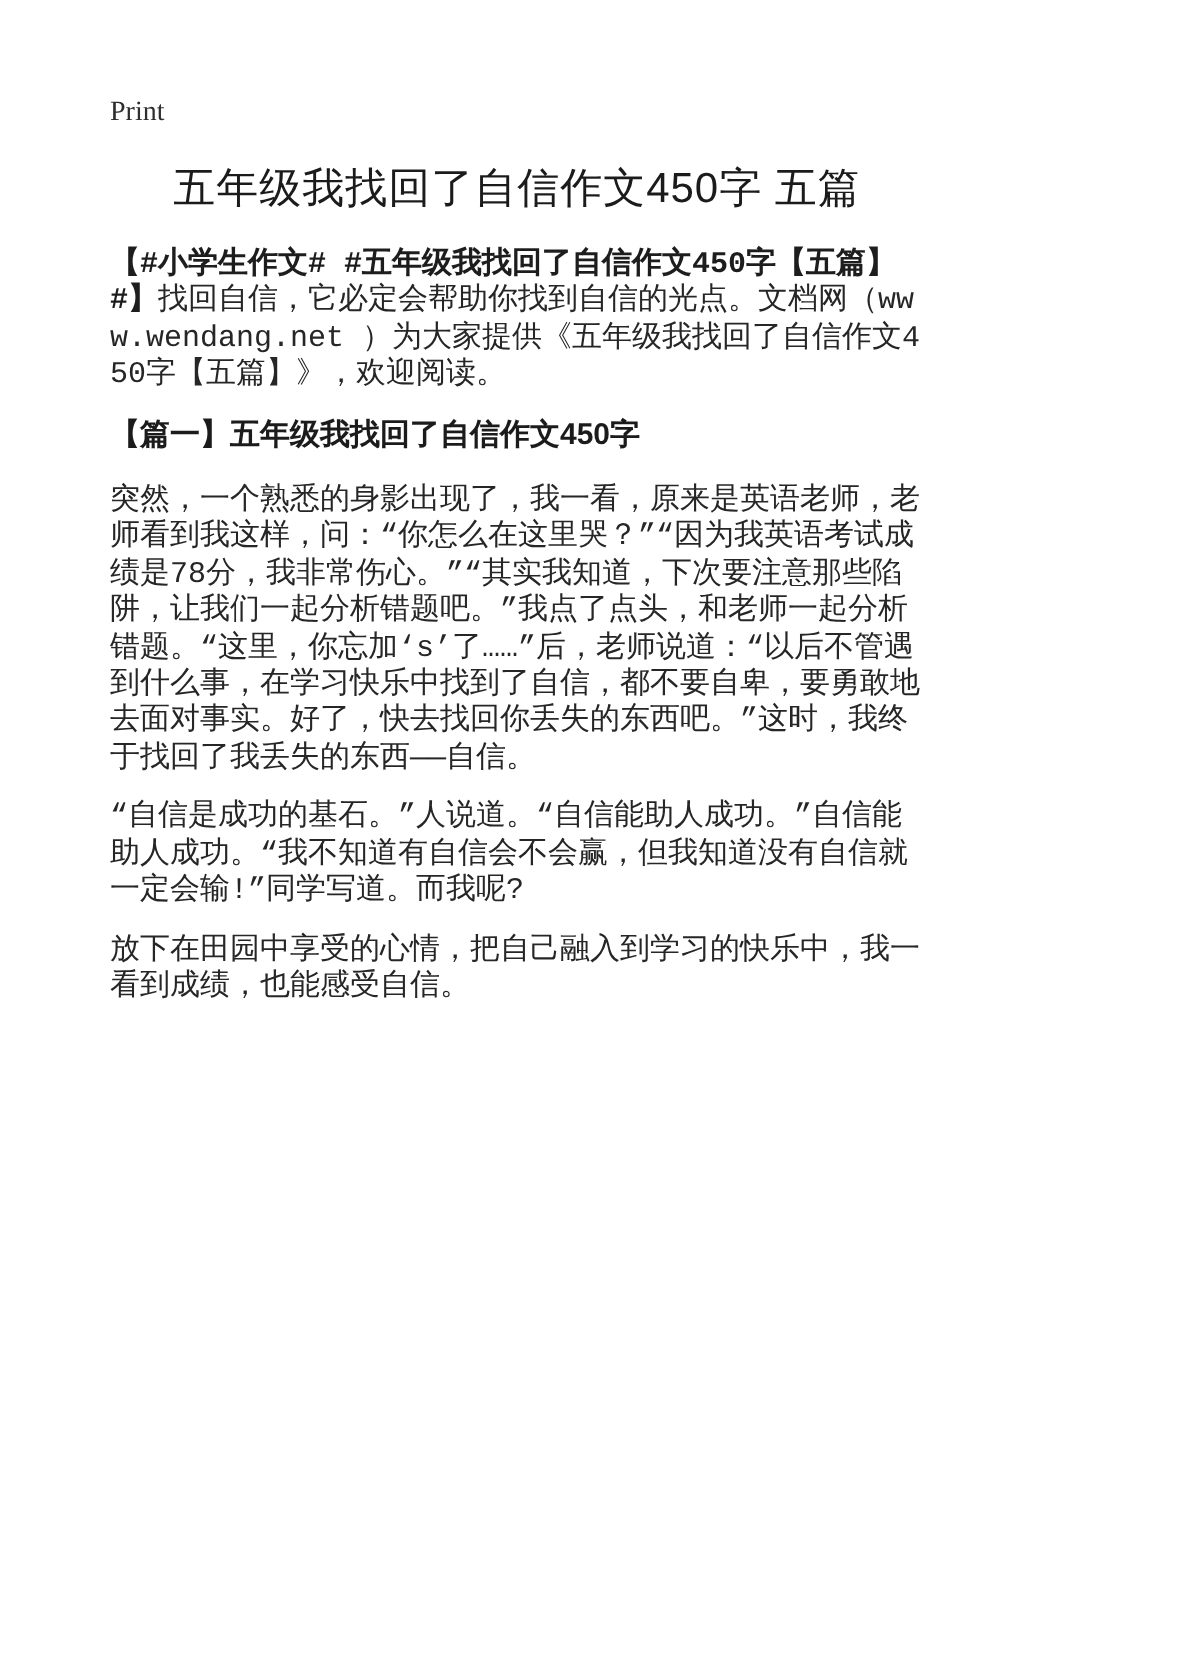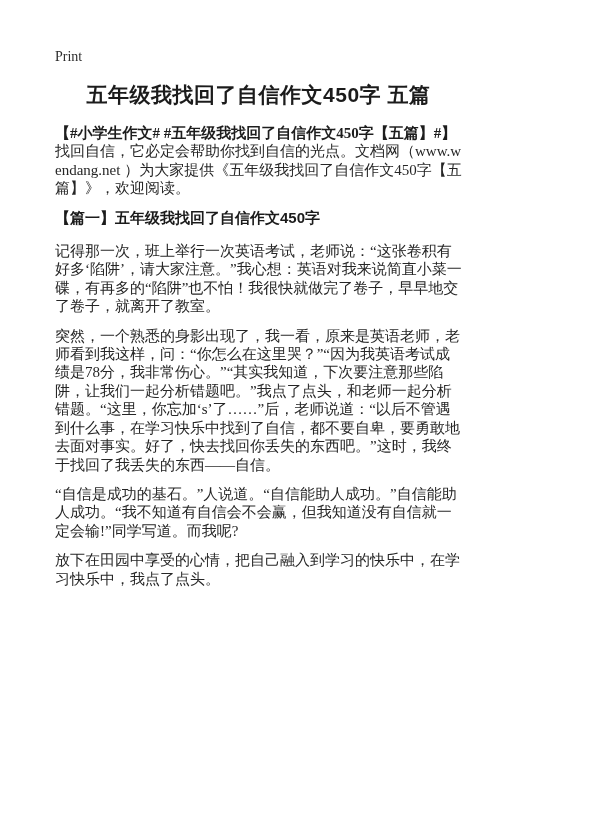--- a/index.html
+++ b/index.html
@@ -23,31 +23,32 @@
     line-height: 15px;
     color: #2e2e2e;
     display: inline-block;
     cursor: pointer;
   }
   .doc-title {
     font-family: "Liberation Sans", "DejaVu Sans", sans-serif;
     text-align: center;
     font-size: 21px;
     line-height: 25px;
-    font-weight: bold;
+    font-weight: normal;
     color: #1b1b1b;
     margin: 17px 0 17px 0;
     letter-spacing: 0.5px;
   }
   .para {
     font-size: 15px;
     line-height: 18.4px;
     margin: 0 0 11px 0;
     color: #262626;
     word-break: break-all;
+    font-family: Liberation Mono, monospace;
   }
   .para b {
     font-weight: bold;
     color: #1d1d1d;
   }
   .sec-heading {
     font-family: "Liberation Sans", "DejaVu Sans", sans-serif;
     font-size: 15px;
     line-height: 18.4px;
     font-weight: bold;
@@ -61,25 +62,24 @@
 <div class="page">
 
   <div class="print-link">Print</div>
 
   <h1 class="doc-title">五年级我找回了自信作文450字 五篇</h1>
 
   <p class="para"><b>【#小学生作文# #五年级我找回了自信作文450字【五篇】#】</b><span>找回自信，它必定会帮助你找到自信的光点。文档网（www.wendang.net ）为大家提供《五年级我找回了自信作文450字【五篇】》，欢迎阅读。</span></p>
 
   <h2 class="sec-heading">【篇一】五年级我找回了自信作文450字</h2>
 
-  <p class="para">记得那一次，班上举行一次英语考试，老师说：“这张卷积有好多‘陷阱’，请大家注意。”我心想：英语对我来说简直小菜一碟，有再多的“陷阱”也不怕！我很快就做完了卷子，早早地交了卷子，就离开了教室。</p>
 
 
   <p class="para">突然，一个熟悉的身影出现了，我一看，原来是英语老师，老师看到我这样，问：“你怎么在这里哭？”“因为我英语考试成绩是78分，我非常伤心。”“其实我知道，下次要注意那些陷阱，让我们一起分析错题吧。”我点了点头，和老师一起分析错题。“这里，你忘加‘s’了……”后，老师说道：“以后不管遇到什么事，在学习快乐中找到了自信，都不要自卑，要勇敢地去面对事实。好了，快去找回你丢失的东西吧。”这时，我终于找回了我丢失的东西——自信。</p>
 
 
   <p class="para">“自信是成功的基石。”人说道。“自信能助人成功。”自信能助人成功。“我不知道有自信会不会赢，但我知道没有自信就一定会输!”同学写道。而我呢?</p>
 
 
 
-  <p class="para">放下在田园中享受的心情，把自己融入到学习的快乐中，在学习快乐中，我点了点头。</p>
+  <p class="para">放下在田园中享受的心情，把自己融入到学习的快乐中，我一看到成绩，也能感受自信。</p>
 
 </div>
 
 </body></html>

